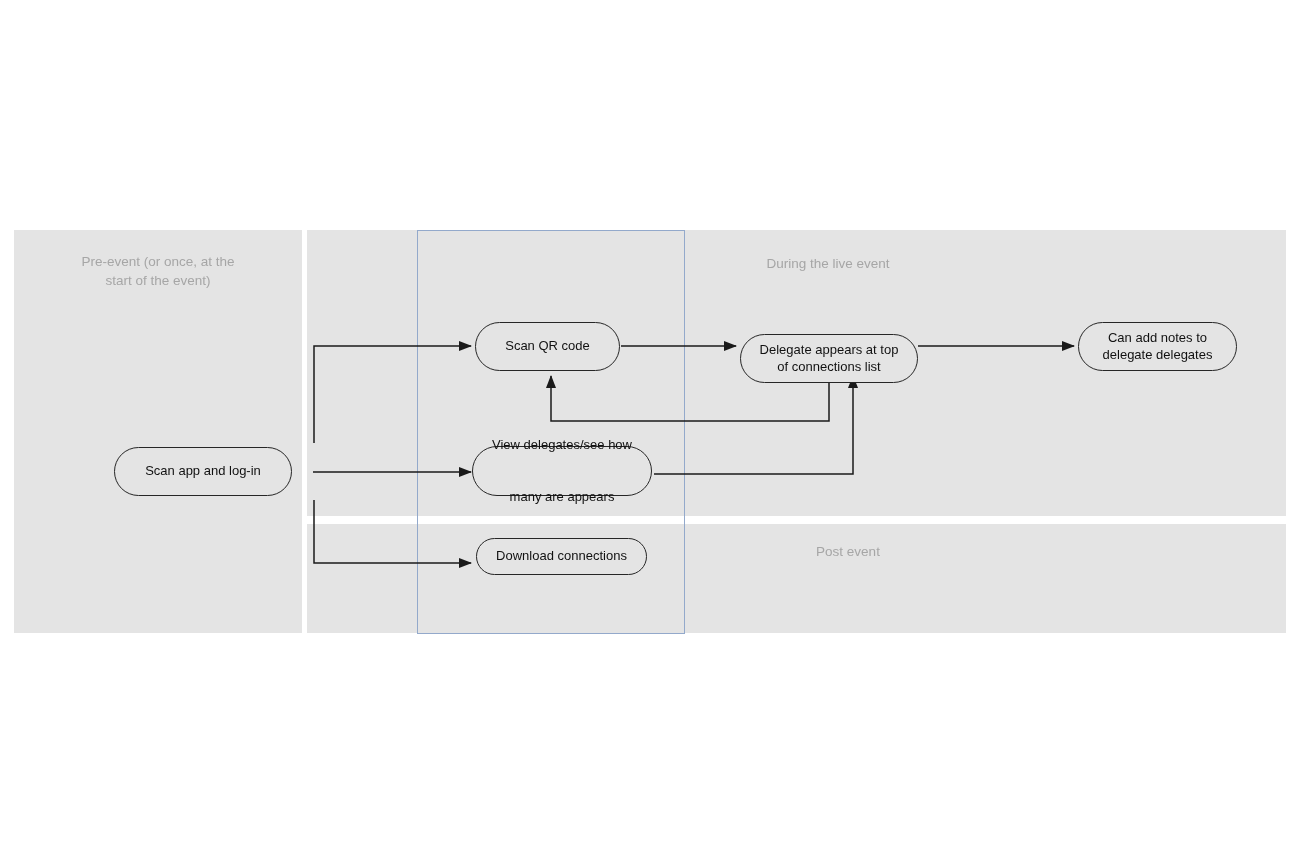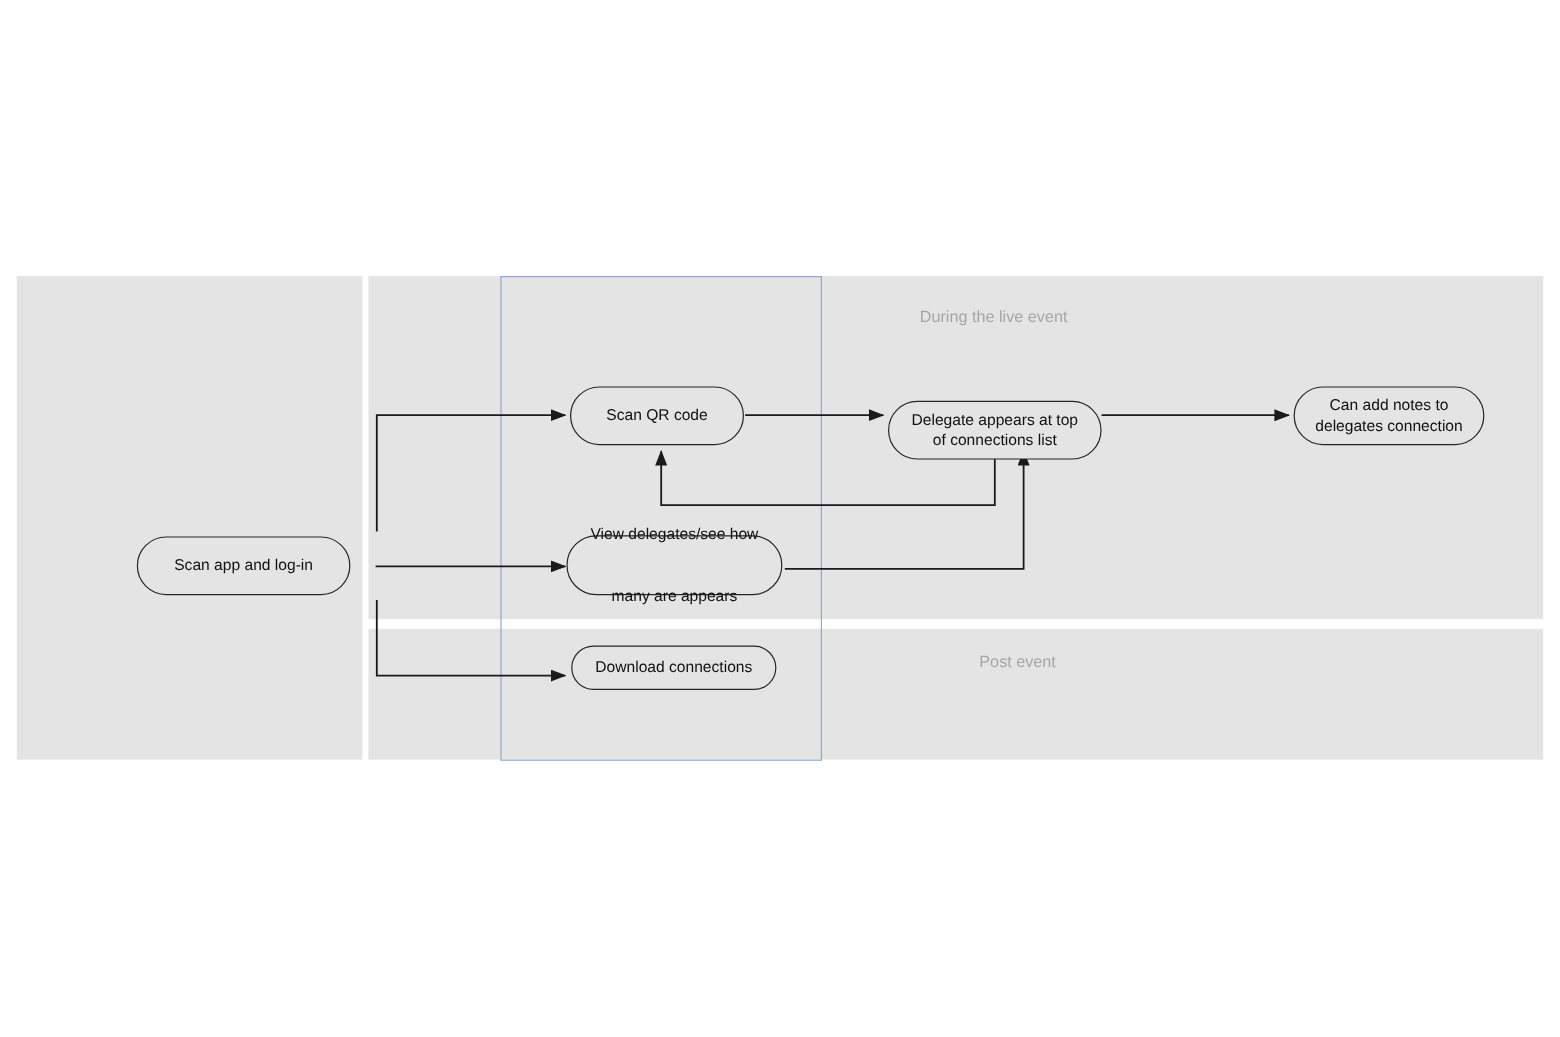--- a/index.html
+++ b/index.html
@@ -95,40 +95,42 @@
     <path class="line" d="M314,443 L314,346 L471,346" marker-end="url(#arrow)"></path>
     <path class="line" d="M313,472 L471,472" marker-end="url(#arrow)"></path>
     <path class="line" d="M314,500 L314,563 L471,563" marker-end="url(#arrow)"></path>
     <path class="line" d="M621,346 L736,346" marker-end="url(#arrow)"></path>
     <path class="line" d="M918,346 L1074,346" marker-end="url(#arrow)"></path>
     <path class="line" d="M829,371 L829,421 L551,421 L551,376" marker-end="url(#arrow)"></path>
     <path class="line" d="M654,474 L853,474 L853,376" marker-end="url(#arrow)"></path>
   </svg>
 
   <div class="panel-label" id="label-pre-event">
+    <div>Pre-event (or once, at the</div>
+    <div>start of the event)</div>
   </div>
   <div class="panel-label" id="label-during">During the live event</div>
   <div class="panel-label" id="label-post">Post event</div>
 
   <div class="node" id="node-open-app">
     <div>Scan app and log-in</div>
   </div>
 
   <div class="node" id="node-scan-qr">
     <div>Scan QR code</div>
   </div>
 
   <div class="node" id="node-delegate-appears">
     <div>Delegate appears at top</div>
     <div>of connections list</div>
   </div>
 
   <div class="node" id="node-can-add-notes">
     <div>Can add notes to</div>
-    <div>delegates connection</div>
+    <div>delegate delegates</div>
   </div>
 
   <div class="node" id="node-view-delegates">
     <div>View delegates/see how</div>
     <div>many are appears</div>
   </div>
 
   <div class="node" id="node-download">
     <div>Download connections</div>
   </div>

